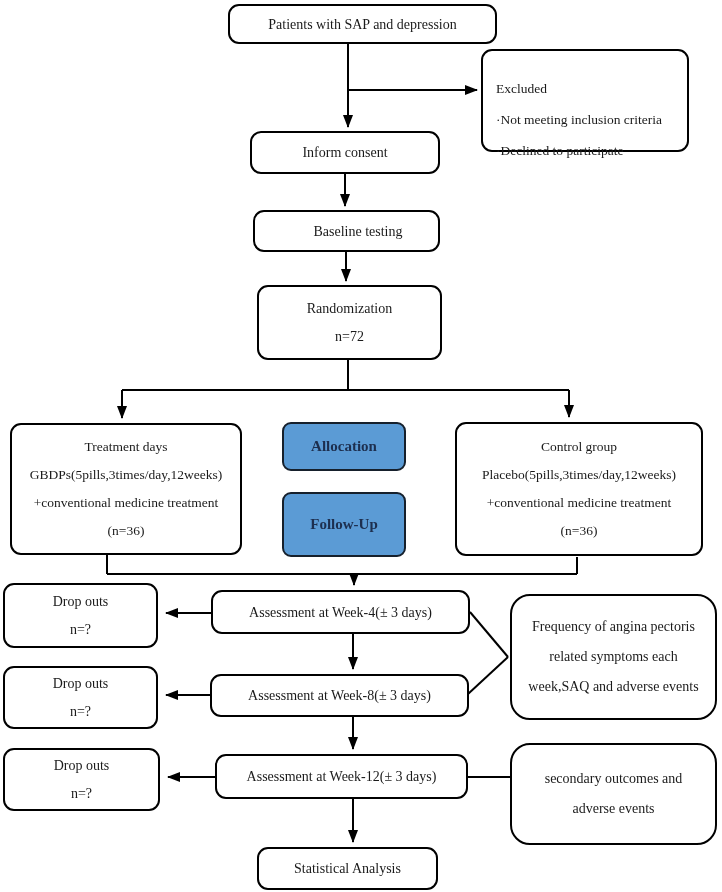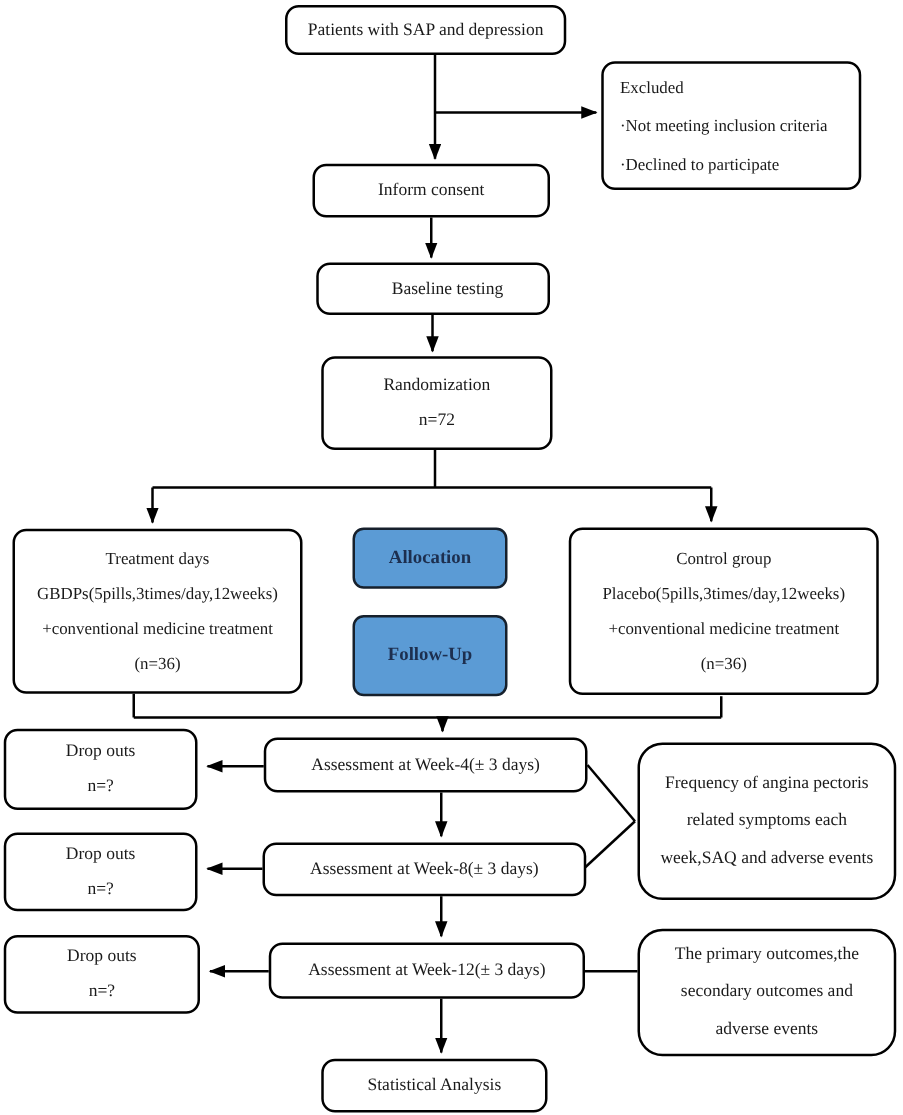--- a/index.html
+++ b/index.html
@@ -21,21 +21,21 @@
     justify-content:center;align-items:center;
     text-align:center;
     font-size:14px;
     line-height:27px;
     box-sizing:border-box;
   }
   .node .ln{white-space:nowrap;}
   .small-font{font-size:13.5px;}
   .lh28{line-height:28px;}
   .lh30{line-height:30px;align-items:center;}
-  .left-align{align-items:flex-start;text-align:left;padding:3px 8px 0 13px;justify-content:flex-start;line-height:31px;}
+  .left-align{align-items:flex-start;text-align:left;padding:22px 8px 0 13px;justify-content:flex-start;line-height:31px;}
   .badge{
     position:absolute;
     background:#5b9bd5;
     border:2px solid #16202c;
     border-radius:9px;
     color:#1d2f4f;
     font-weight:bold;
     font-size:15px;
     display:flex;justify-content:center;align-items:center;
     box-sizing:border-box;
@@ -68,21 +68,21 @@
       <path d="M211 613 L166 613" marker-end="url(#ah)"></path>
       <path d="M210 695 L166 695" marker-end="url(#ah)"></path>
       <path d="M215 777 L168 777" marker-end="url(#ah)"></path>
       <path d="M470 612 L508 657"></path>
       <path d="M468 694 L508 657"></path>
       <path d="M468 777 L510 777"></path>
     </g>
   </svg>
 
 
-  <div class="node" style="left:228px;top:4px;width:225px;height:40px;">
+  <div class="node" style="left:228px;top:4px;width:269px;height:40px;">
     <div class="ln">Patients with SAP and depression</div>
   </div>
 
   <div class="node small-font left-align" style="left:481px;top:49px;width:208px;height:103px;">
     <div class="ln">Excluded</div>
     <div class="ln">·Not meeting inclusion criteria</div>
     <div class="ln">·Declined to participate</div>
   </div>
 
   <div class="node" style="left:250px;top:131px;width:190px;height:43px;">
@@ -147,21 +147,20 @@
   <div class="node lh28" style="left:3px;top:748px;width:157px;height:63px;">
     <div class="ln">Drop outs</div>
     <div class="ln">n=?</div>
   </div>
 
   <div class="node" style="left:215px;top:754px;width:253px;height:45px;">
     <div class="ln">Assessment at Week-12(± 3 days)</div>
   </div>
 
   <div class="node lh30" style="left:510px;top:743px;width:207px;height:102px;border-radius:20px;">
-    <div class="ln">The primary outcomes,the</div>
     <div class="ln">secondary outcomes and</div>
     <div class="ln">adverse events</div>
   </div>
 
   <div class="node" style="left:257px;top:847px;width:181px;height:43px;">
     <div class="ln">Statistical Analysis</div>
   </div>
 
 </div>
 

